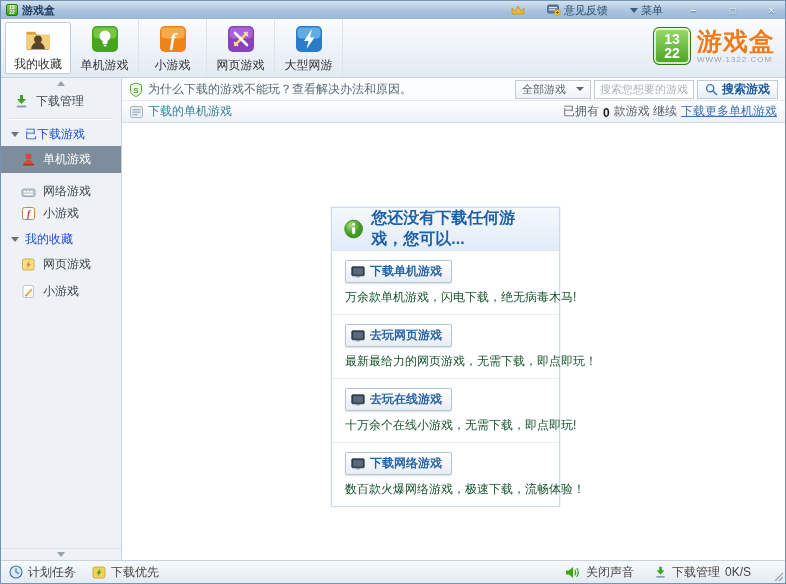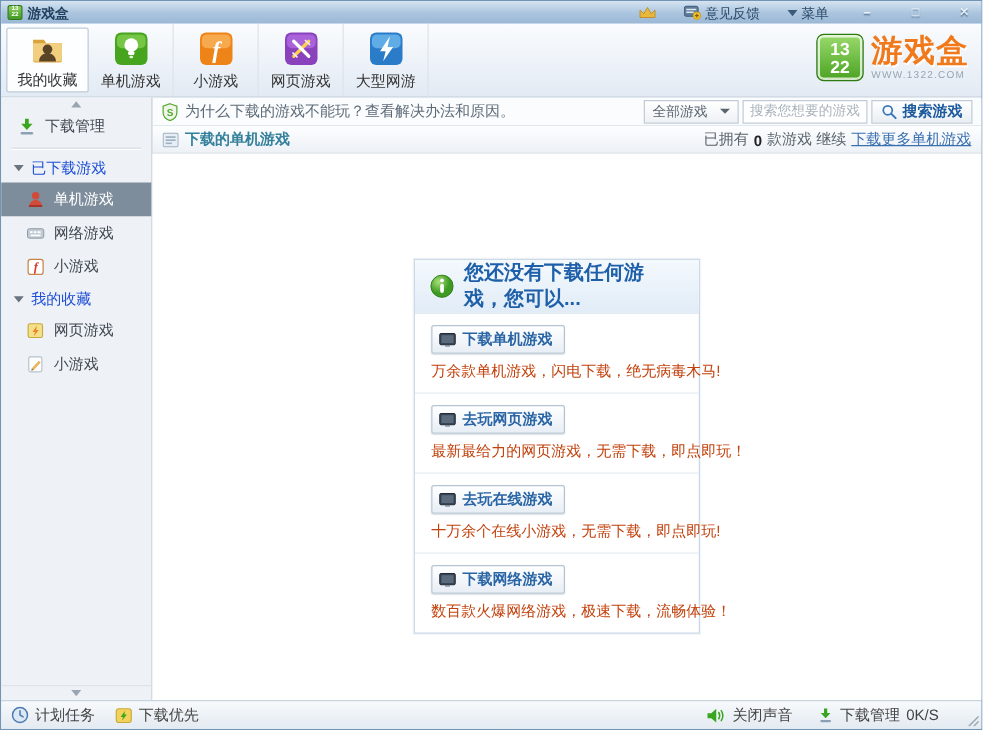--- a/index.html
+++ b/index.html
@@ -87,40 +87,40 @@
     display:flex; align-items:center; gap:10px; padding:0 6px; color:#5a6570; font-size:11px; cursor:default; }
   .filter-select .chev2 { width:0; height:0; border-left:4px solid transparent; border-right:4px solid transparent; border-top:4px solid #5a6570; }
   .search-input { width:100px; height:19px; border:1px solid #c2ccd6; font-size:11px; padding:0 5px;
     color:#555; background:#fff; outline:none; font-family:inherit; }
   .search-input::placeholder { color:#aab3bc; }
   .search-btn { height:19px; border:1px solid #c2ccd6; background:linear-gradient(#ffffff,#e9eef4);
     display:flex; align-items:center; gap:4px; padding:0 7px; color:#1d5a9e; font-weight:bold; font-size:12px; cursor:default; }
 
   .content-header { height:22px; flex:0 0 22px; background:linear-gradient(#fdfeff,#edf1f6);
     border-bottom:1px solid #d5dde5; display:flex; align-items:center; gap:5px; padding:0 8px; }
-  .ch-title { color:#35809b; font-weight:bold; }
+  .ch-title { color:#35809b; font-weight:normal; }
   .ch-right { margin-left:auto; color:#5b646d; display:flex; align-items:flex-end; gap:4px; }
   .ch-count { color:#222; font-weight:bold; }
   .ch-link { color:#3a70b0; text-decoration:underline; cursor:pointer; }
 
   .content-area { flex:1; position:relative; background:#fff; }
 
   
   .panel { position:absolute; left:209px; top:84px; width:229px;
     border:1px solid #ccd9e6; background:#fff; box-shadow:0 0 0 1px rgba(235,242,248,.6); }
   .panel-header { height:43px; background:linear-gradient(#f4f9fd,#e1ecf7);
     border-bottom:1px solid #d9e4ef; display:flex; align-items:center; gap:8px; padding:0 12px; }
   .panel-title { color:#1d5fa8; font-weight:bold; font-size:16px; }
   .panel-row { padding:9px 13px 8px 13px; border-bottom:1px solid #e6edf4; }
   .panel-row:last-child { border-bottom:none; }
   .action-btn { display:inline-flex; align-items:center; gap:5px;
     border:1px solid #b6c4d2; border-radius:2px; background:linear-gradient(#ffffff,#e8eef5);
     padding:2px 9px 2px 5px; color:#2a65a5; font-weight:bold; font-size:12px;
     box-shadow:0 1px 1px rgba(180,195,210,.5); cursor:default; }
-  .action-desc { margin-top:6px; color:#c2410c; font-size:12px; white-space:nowrap; }
+  .action-desc { margin-top:6px; color:#14532d; font-size:12px; white-space:nowrap; }
 
   
   .statusbar { height:23px; flex:0 0 23px; background:linear-gradient(#f7fafc,#e3eaf1);
     border-top:1px solid #c9d3dd; display:flex; align-items:center; padding:0 8px; gap:16px; color:#444; position:relative; }
   .sb-item { display:flex; align-items:center; gap:5px; cursor:default; }
   .sb-right { margin-left:auto; display:flex; align-items:center; gap:20px; margin-right:26px; }
   .grip { position:absolute; right:2px; bottom:2px; }
 </style>
 </head>
 <body>
@@ -242,21 +242,21 @@
       </div>
 
       <div class="side-row side-item active" style="padding-left:20px;">
         <svg class="sicon" viewBox="0 0 15 15">
           <circle cx="7.5" cy="4.5" r="3" fill="#d24a3a"></circle>
           <path d="M2.5 13 c0-3 2.2-5 5-5 s5 2 5 5 Z" fill="#d24a3a"></path>
           <rect x="2" y="12" width="11" height="1.6" rx="0.8" fill="#a93327"></rect>
         </svg>
         <span>单机游戏</span>
       </div>
-      <div class="side-row side-item" style="padding-left:20px;">
+      <div class="side-row side-item" style="padding-left:20px;align-items:flex-end;">
         <svg class="sicon" viewBox="0 0 15 15">
           <rect x="1" y="4" width="13" height="7.5" rx="1.5" fill="#c3ccd5" stroke="#8e9aa6" stroke-width="0.8"></rect>
           <rect x="3" y="6" width="2" height="1.5" fill="#fff"></rect>
             <rect x="6" y="6" width="2" height="1.5" fill="#fff"></rect>
             <rect x="9" y="6" width="2.5" height="1.5" fill="#fff"></rect>
           <rect x="3.5" y="8.7" width="8" height="1.3" fill="#fff"></rect>
         </svg>
         <span>网络游戏</span>
       </div>
       <div class="side-row side-item" style="padding-left:20px;">

